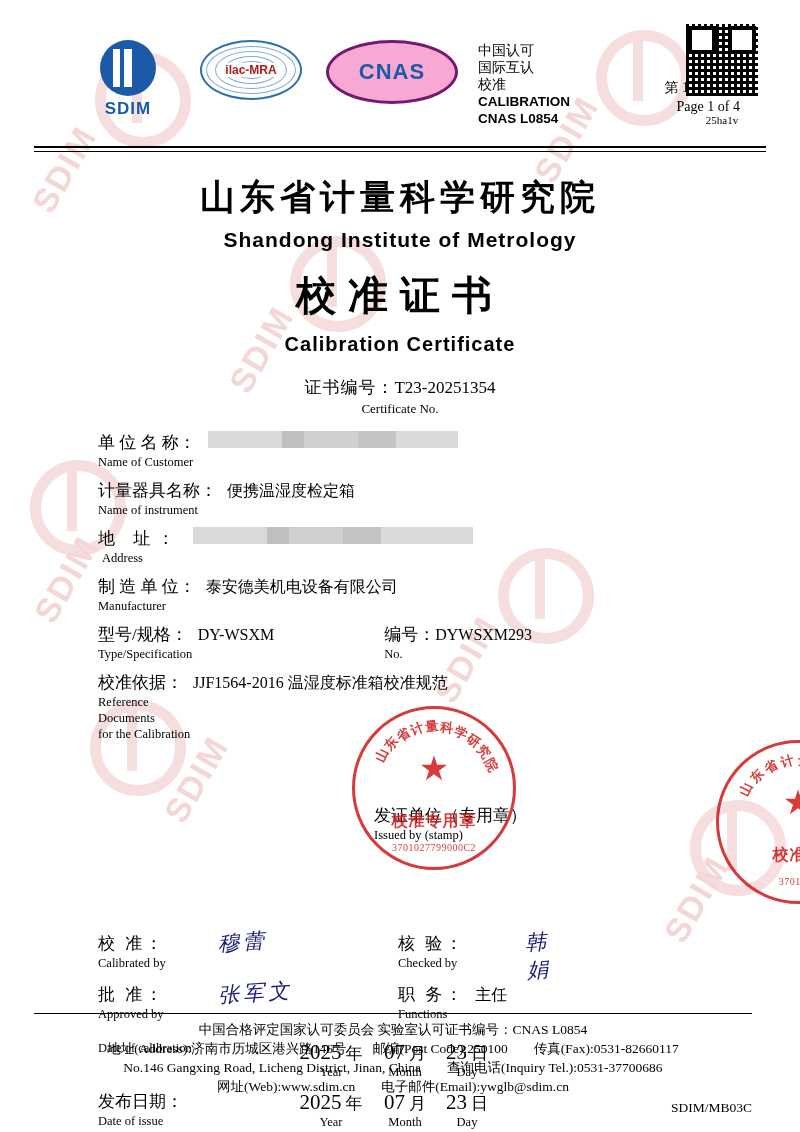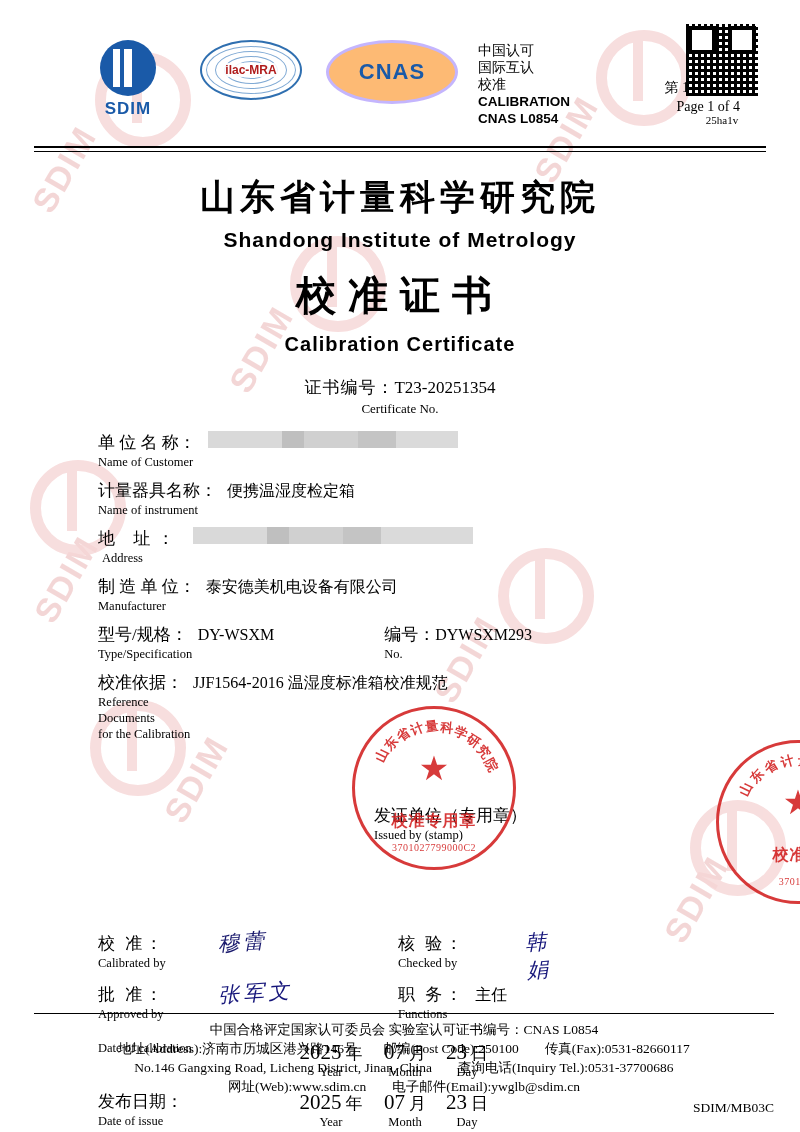--- a/index.html
+++ b/index.html
@@ -146,24 +146,24 @@
     white-space: nowrap;
   }
   .cnas {
     width: 130px;
     margin-left: 22px;
     text-align: center;
   }
   .cnas-oval {
     width: 126px;
     height: 58px;
-    border: 3px solid #c4b5fd;
+    border: 3px solid #701a75;
     border-radius: 50%;
     position: relative;
-    background: #fdba74;
+    background: #f9a8d4;
     overflow: hidden;
   }
   .cnas-inner {
     position: absolute;
     left: 50%;
     top: 50%;
     transform: translate(-50%,-50%);
     font-family: "Liberation Sans", sans-serif;
     font-size: 22px;
     font-weight: bold;
@@ -393,21 +393,21 @@
   }
   .dcell .v { font-size: 21px; }
   .dcell .u { font-size: 17px; }
   .dcell .en { font-size: 12.5px; }
   .dcell.year { width: 86px; }
 
   
   .footer {
     position: absolute;
     left: 34px;
-    right: 26px;
+    right: 48px;
     bottom: 16px;
     z-index: 2;
   }
   .footer-rule {
     border-top: 1.5px solid #000;
     margin-bottom: 6px;
   }
   .footer-line {
     text-align: center;
     font-size: 13.5px;

